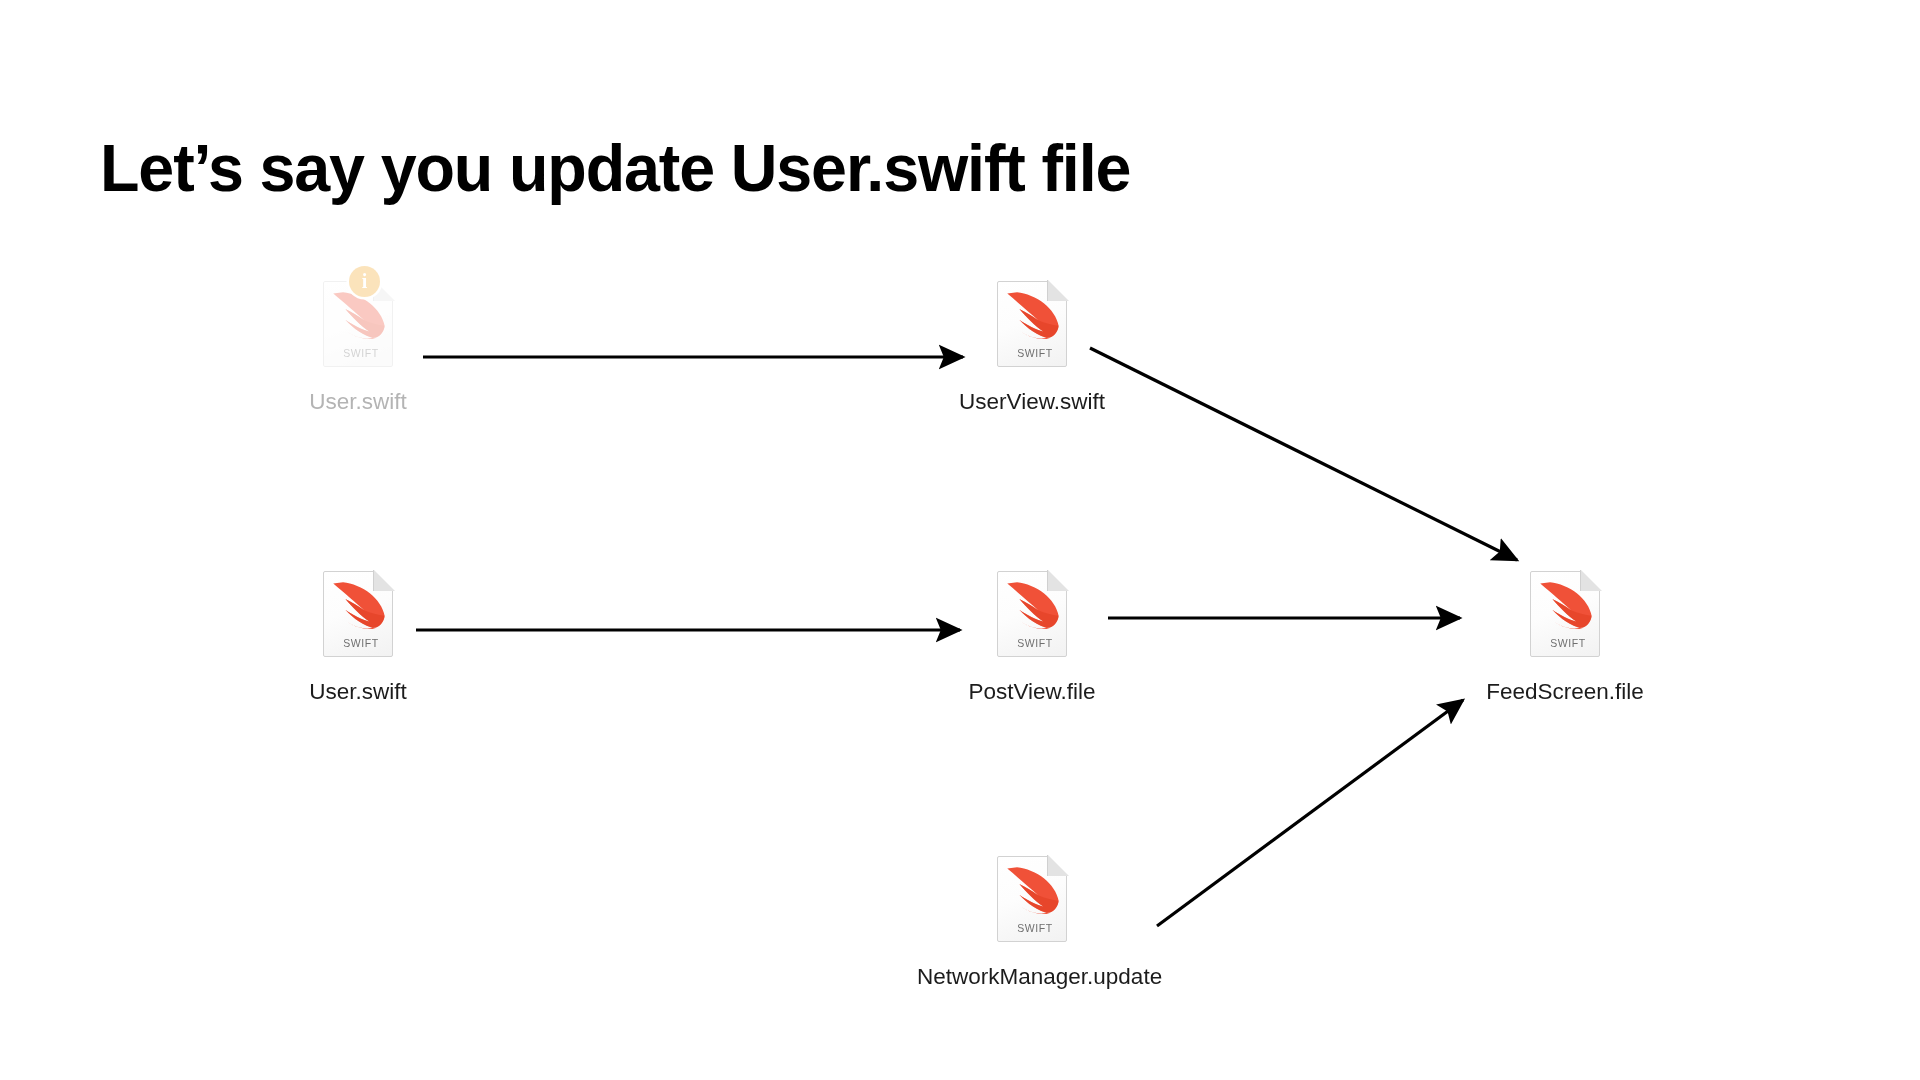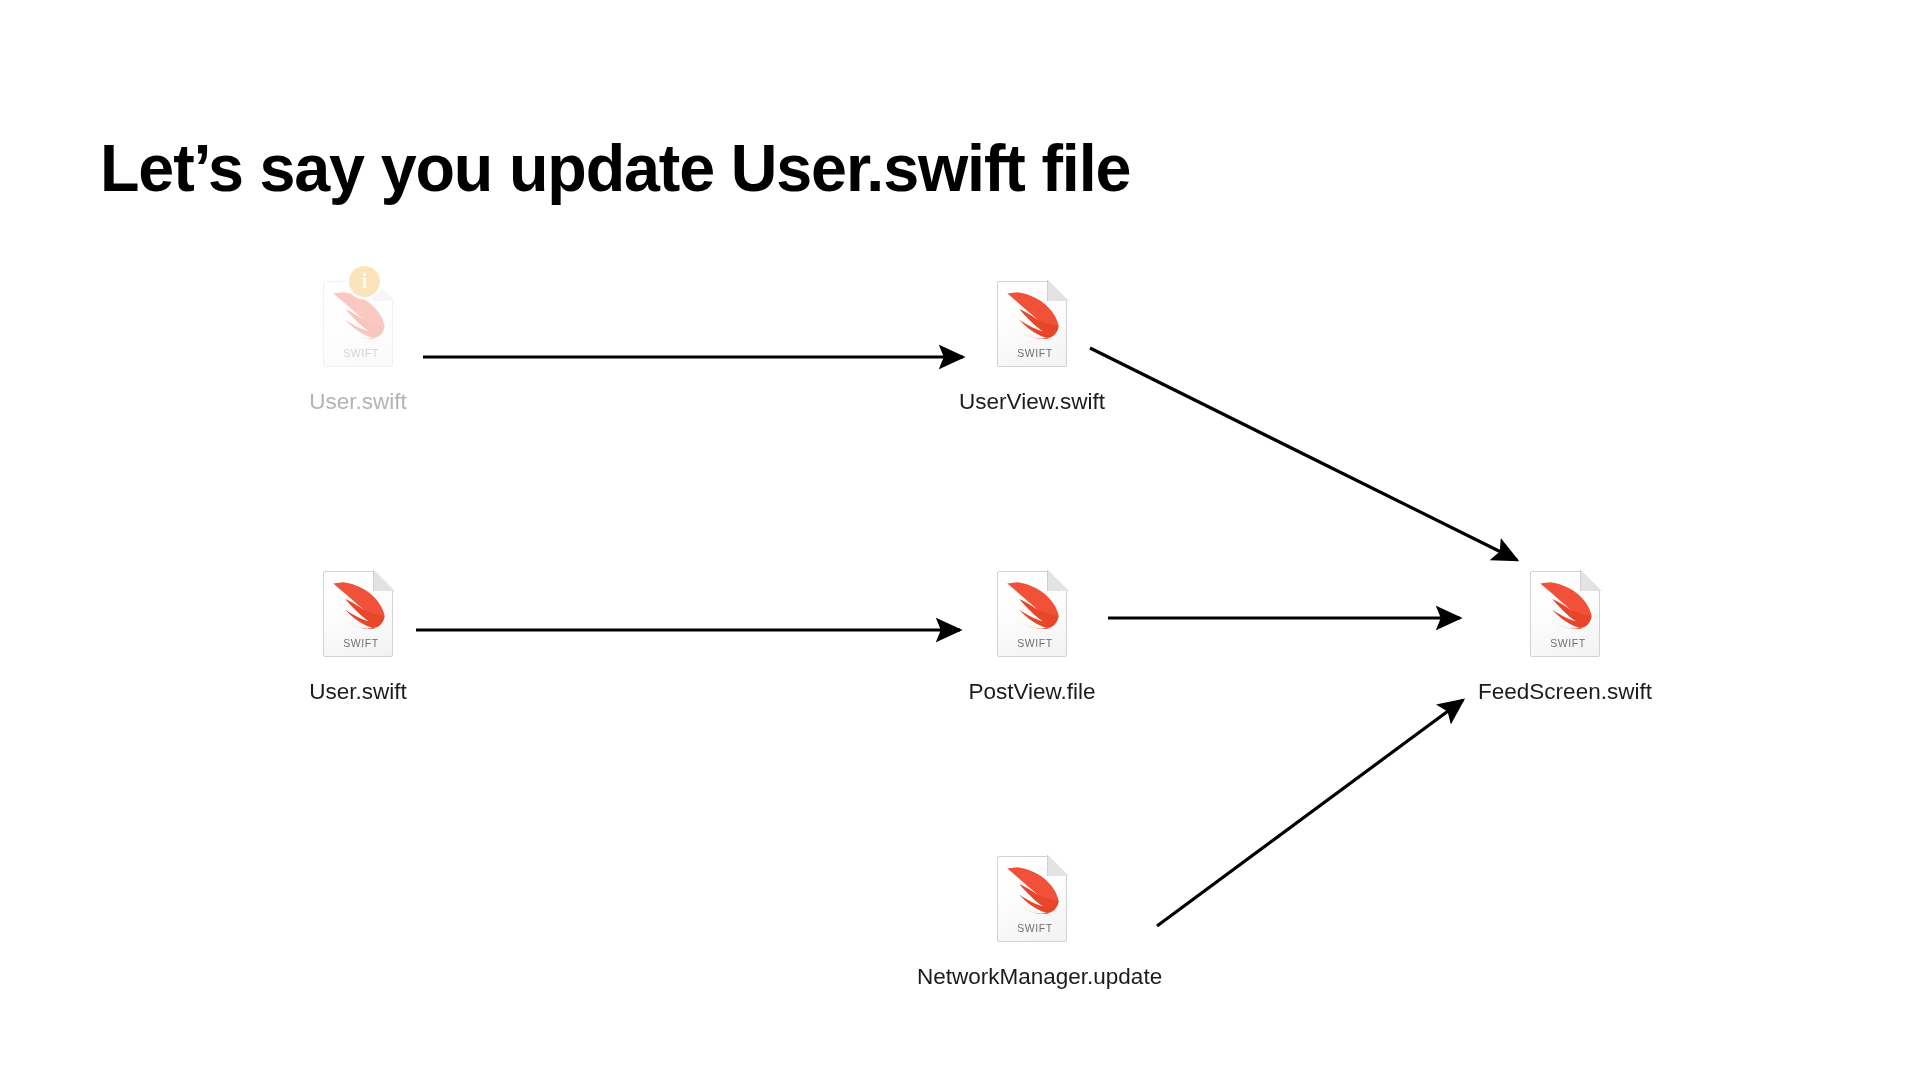--- a/index.html
+++ b/index.html
@@ -257,21 +257,21 @@
             <path d="M73 62 C62 54 46 44 33 38 C47 55 66 74 84 86
                      C70 83 48 72 33 61 C50 80 73 96 96 101
                      C108 96 116 85 117 74 C104 72 87 68 73 62 Z" fill="#e03e20" opacity="0.55"></path>
           </svg>
         </div>
         <div class="swift-word">SWIFT</div>
         <div class="doc-corner-cut"></div>
       </div>
       <div class="doc-fold"></div>
     </div>
-    <div class="file-label">FeedScreen.swift</div>
+    <div class="file-label">FeedScreen.file</div>
   </div>
 
   <div class="file-node" style="left:1032px;top:856px;">
     <div class="file-icon-wrap">
       <div class="doc">
         <div class="swift-bird">
           <svg viewBox="0 0 120 106" xmlns="http://www.w3.org/2000/svg" aria-hidden="true">
             <path d="M7 5 C32 26 55 46 73 62 C62 54 46 44 33 38 C47 55 66 74 84 86
                      C70 83 48 72 33 61 C50 80 73 96 96 101 C78 105 55 99 38 88
                      C57 101 82 104 101 98 C110 94 116 85 117 74

